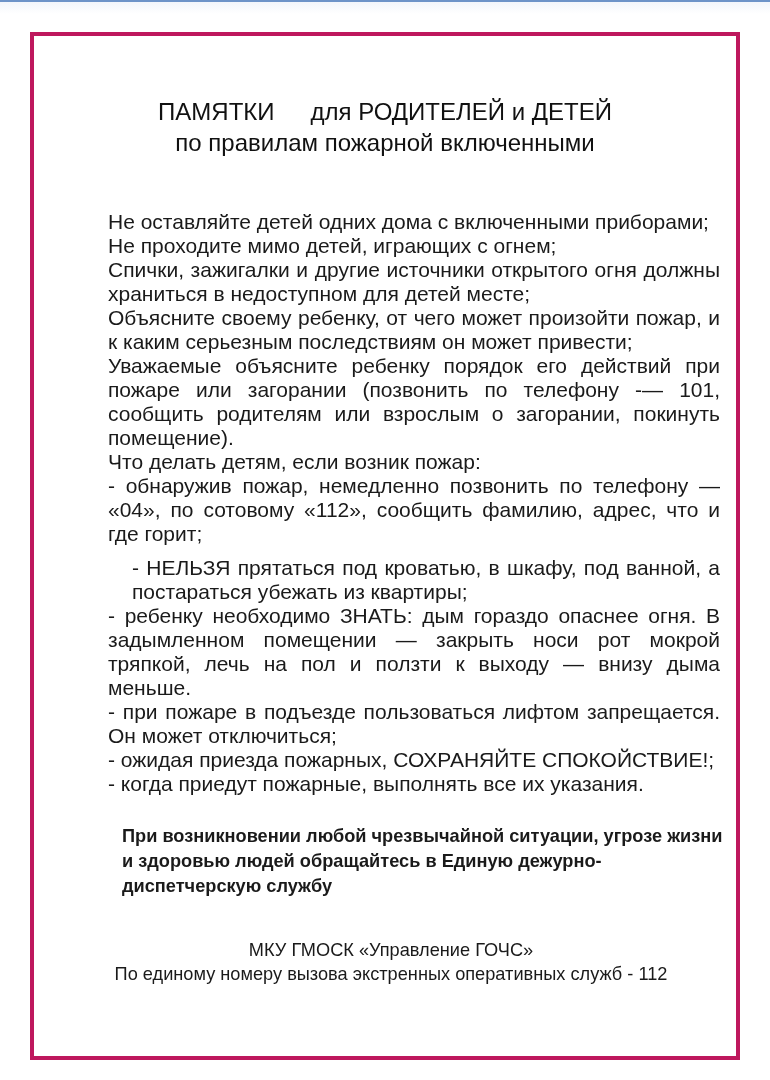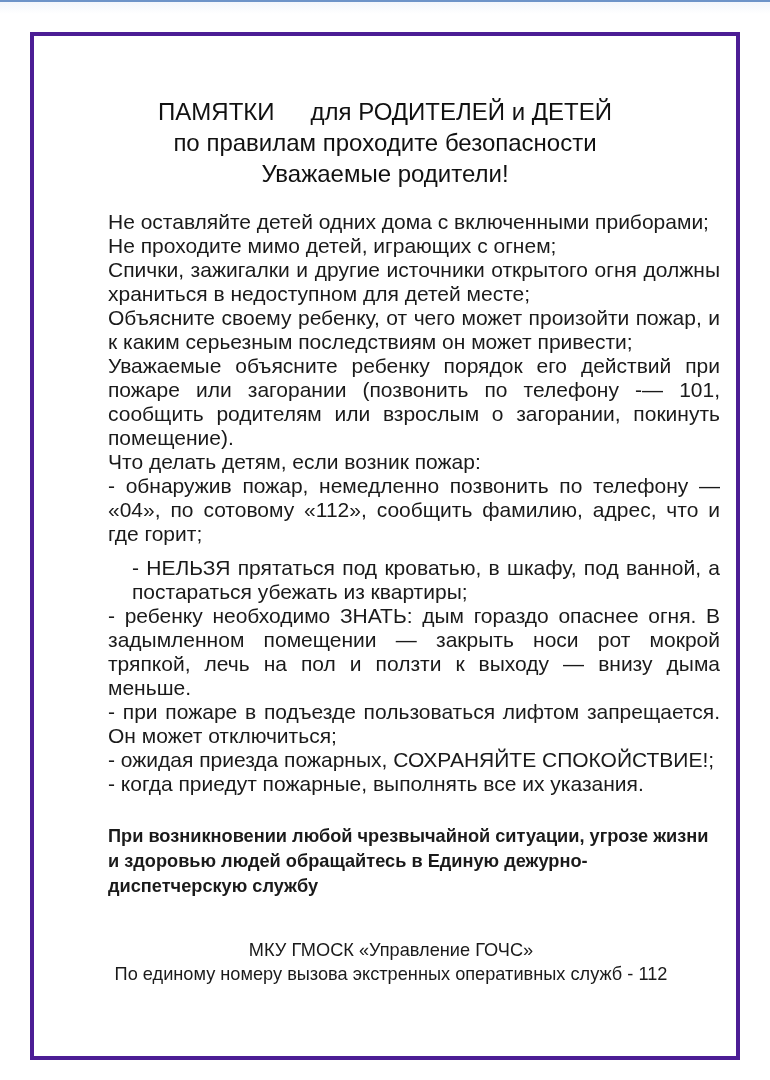--- a/index.html
+++ b/index.html
@@ -26,21 +26,21 @@
       left: 0; top: 2px;
       width: 770px; height: 12px;
       background: linear-gradient(#f3f6fb, #ffffff);
     }
     .page-frame {
       position: absolute;
       left: 30px;
       top: 32px;
       width: 702px;
       height: 1020px;
-      border: 4px solid #4c1d95;
+      border: 4px solid #be185d;
       background: #ffffff;
       box-sizing: content-box;
       text-decoration: underline;
     }
     .title-block {
       position: absolute;
       left: 0;
       top: 60px;
       width: 702px;
       text-align: center;
@@ -65,21 +65,21 @@
       margin: 0;
       text-align: justify;
       text-align-last: left;
     }
     .body-text p.extra-space {
       margin-top: 10px;
       margin-left: 24px;
     }
     .notice {
       position: absolute;
-      left: 74px;
+      left: 88px;
       top: 788px;
       width: 612px;
       font-size: 18.2px;
       line-height: 25px;
       font-weight: bold;
       color: #1a1a1a;
       text-align: left;
     }
     .footer {
       position: absolute;
@@ -98,22 +98,21 @@
 
 <div class="top-line"></div>
 <div class="top-fade"></div>
 
 <div class="page-frame">
 
   <div class="title-block">
     <div>
       <span>ПАМЯТКИ</span><span class="gap"></span><span>для РОДИТЕЛЕЙ и ДЕТЕЙ</span>
     </div>
-    <div>по правилам проходите безопасности</div>
-    <div>Уважаемые родители!</div>
+    <div>по правилам пожарной включенными</div>
   </div>
 
   <div class="body-text">
     <p>Не оставляйте детей одних дома с включенными приборами;</p>
     <p>Не проходите мимо детей, играющих с огнем;</p>
     <p>Спички, зажигалки и другие источники открытого огня должны храниться в недоступном для детей месте;</p>
     <p>Объясните своему ребенку, от чего может произойти пожар, и к каким серьезным последствиям он может привести;</p>
     <p>Уважаемые объясните ребенку порядок его действий при пожаре или загорании (позвонить по телефону -— 101, сообщить родителям или взрослым о загорании, покинуть помещение).</p>
     <p>Что делать детям, если возник пожар:</p>
     <p>- обнаружив пожар, немедленно позвонить по телефону — «04», по сотовому «112», сообщить фамилию, адрес, что и где горит;</p>

